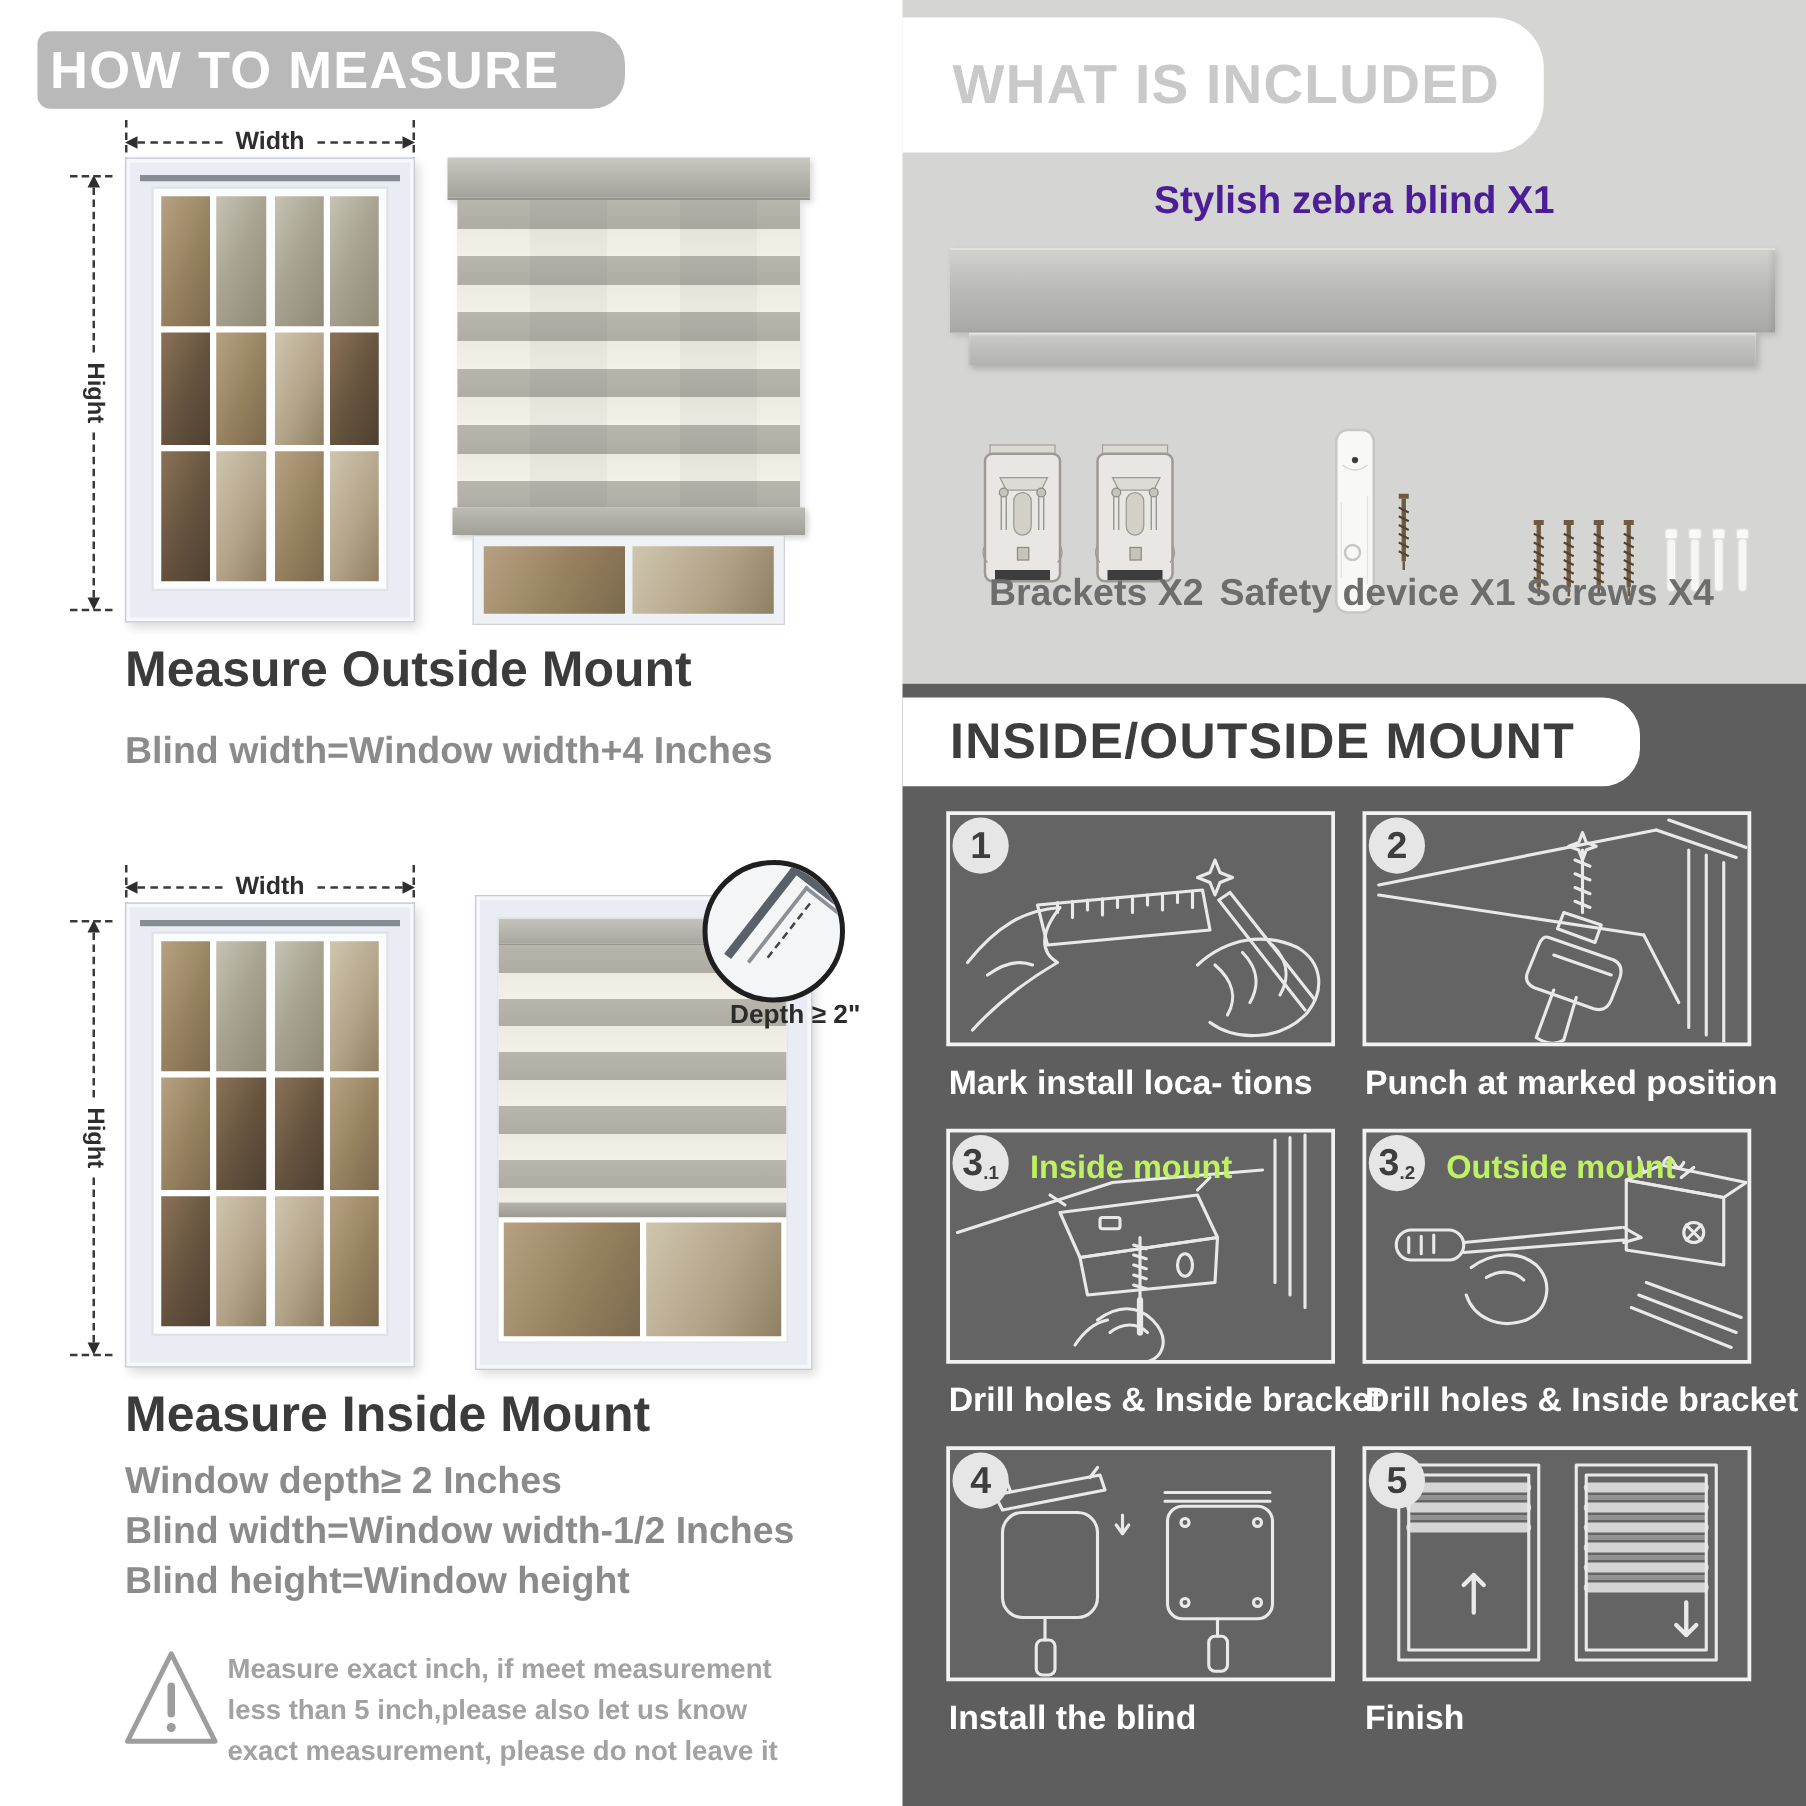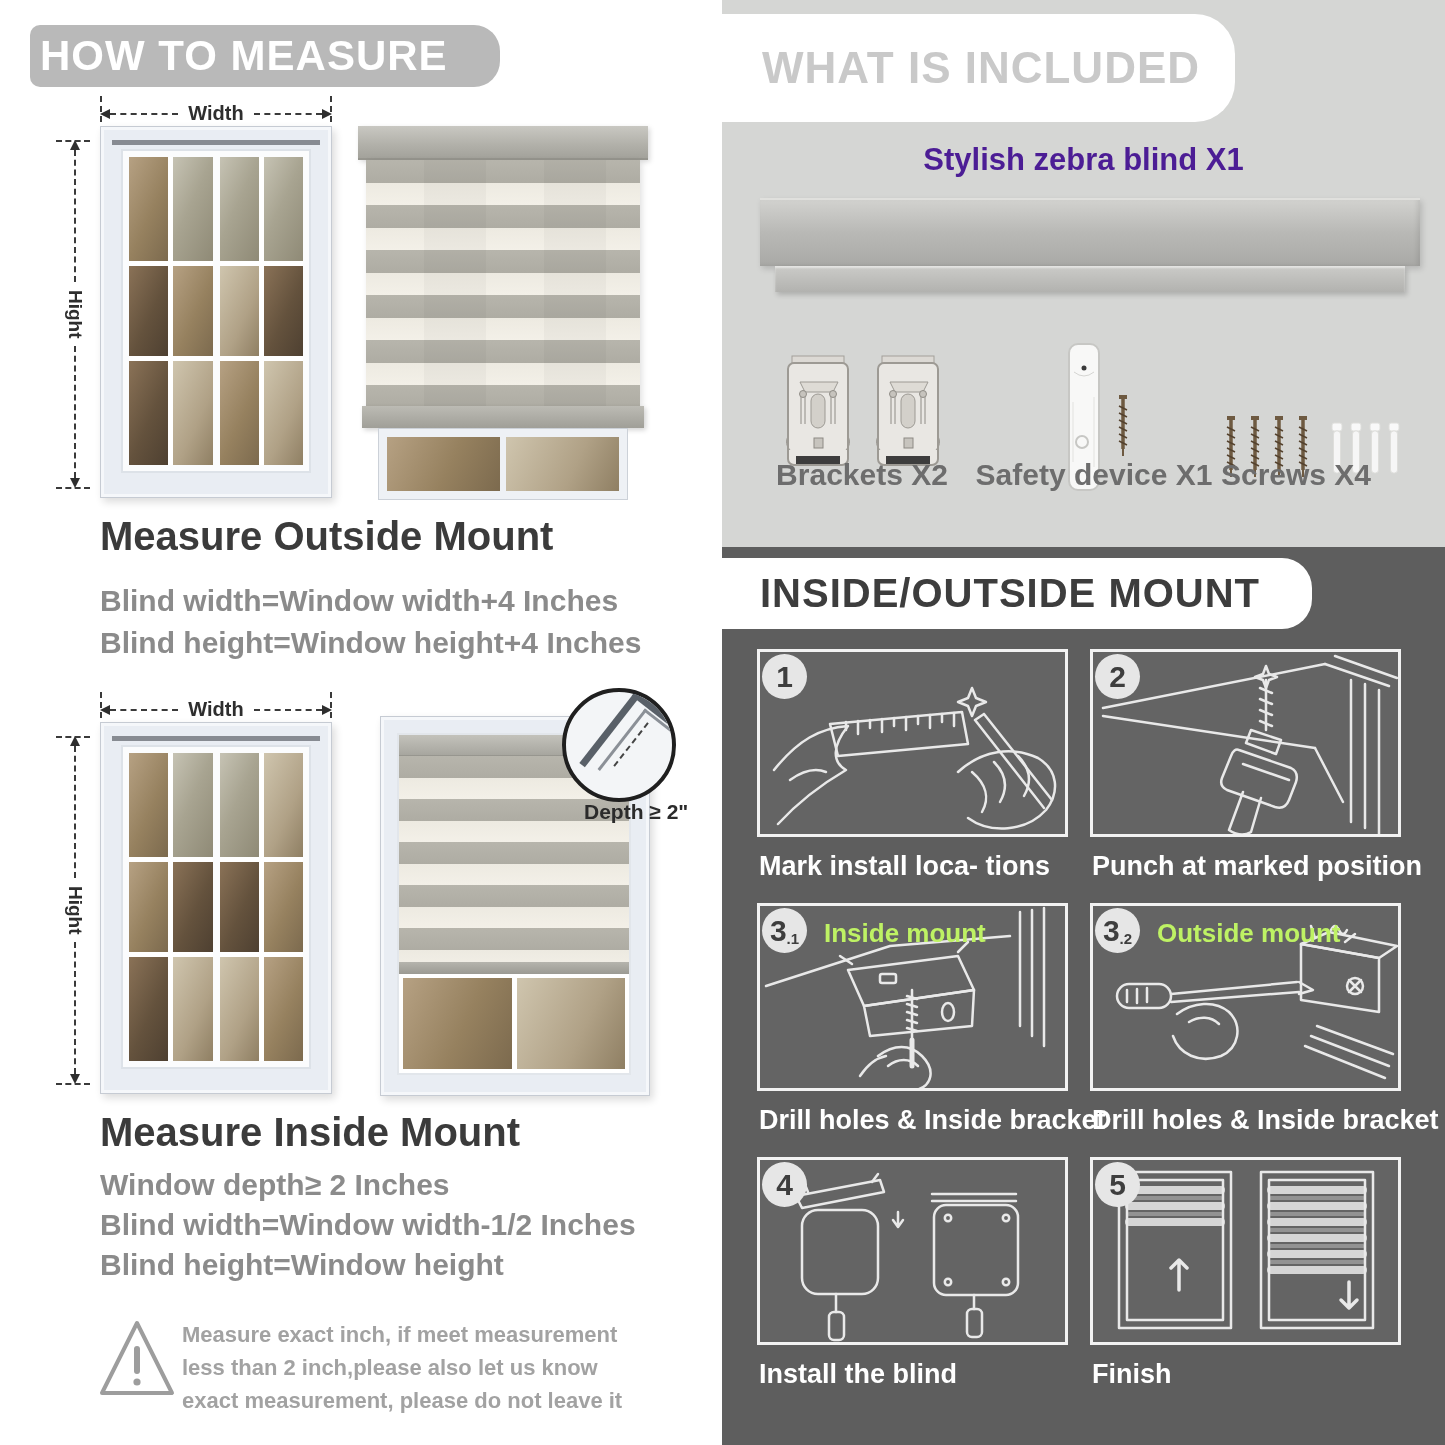--- a/index.html
+++ b/index.html
@@ -166,21 +166,20 @@
     <div class="shade"></div>
     <div class="botrail"></div>
     <div class="winpeek">
       <div class="pB"></div>
       <div class="pD"></div>
     </div>
   </div>
 
   <div class="heading" style="left:100px;top:514px;">Measure Outside Mount</div>
   <div class="formula" style="left:100px;top:584px;">Blind width=Window width+4 Inches</div>
-  <div class="formula" style="left:100px;top:626px;">Blind height=Window height+4 Inches</div>
 
   <div class="dimh" style="left:100px;top:698px;width:232px;">
     <span class="ah-l"></span>
     <span class="ln"></span>
     <span class="lbl">Width</span>
     <span class="ln"></span>
     <span class="ah-r"></span>
   </div>
   <div class="vg" style="left:100px;top:692px;"></div>
   <div class="vg" style="left:330px;top:692px;"></div>
@@ -239,21 +238,21 @@
   <div class="heading" style="left:100px;top:1110px;">Measure Inside Mount</div>
   <div class="formula" style="left:100px;top:1168px;">Window depth≥ 2 Inches</div>
   <div class="formula" style="left:100px;top:1208px;">Blind width=Window width-1/2 Inches</div>
   <div class="formula" style="left:100px;top:1248px;">Blind height=Window height</div>
 
   <svg class="abs" style="left:96px;top:1315px;" width="82" height="86" viewBox="0 0 82 86">
     <path d="M41 8 L76 78 L6 78 Z" fill="none" stroke="#9d9d9d" stroke-width="4" stroke-linejoin="round"></path>
     <path d="M41 34 V56" stroke="#9d9d9d" stroke-width="6" stroke-linecap="round"></path>
     <circle cx="41" cy="67" r="3.6" fill="#9d9d9d"></circle>
   </svg>
-  <div class="warn-text">Measure exact inch, if meet measurement less than 2 inch,please also let us know exact measurement, please do not leave it</div>
+  <div class="warn-text">Measure exact inch, if meet measurement less than 5 inch,please also let us know exact measurement, please do not leave it</div>
 
   <div class="included-block">
     <svg width="0" height="0">
       <defs>
         <g id="scr">
           <path d="M5 4 h8" stroke="#6e5a41" stroke-width="4" fill="none"></path>
           <path d="M9 6 V56" stroke="#6e5a41" stroke-width="3.5" fill="none"></path>
           <path d="M5 13 l8 4 M5 20 l8 4 M5 27 l8 4 M5 34 l8 4 M5 41 l8 4 M5 48 l8 4" stroke="#55432f" stroke-width="1.6" fill="none"></path>
           <path d="M9 56 l0 7" stroke="#6e5a41" stroke-width="2" fill="none"></path>
         </g>
@@ -318,21 +317,21 @@
         <use href="#scr" x="48"></use>
         <use href="#scr" x="72"></use>
     </svg>
     <svg class="cmp" style="left:608px;top:420px;" width="80" height="58" viewBox="0 0 80 56">
       <use href="#anch" x="0"></use>
         <use href="#anch" x="19"></use>
         <use href="#anch" x="38"></use>
         <use href="#anch" x="57"></use>
     </svg>
 
-    <div class="item-label" style="left:140px;">Brackets X2</div>
+    <div class="item-label" style="left:155px;">Brackets X2</div>
     <div class="item-label" style="left:372px;">Safety device X1</div>
     <div class="item-label" style="left:574px;">Screws X4</div>
   </div>
 
   <div class="mount-block">
     <div class="band-mount">INSIDE/OUTSIDE MOUNT</div>
 
     <div class="step" style="left:35px;top:102px;">
       <div class="panel">
         <div class="badge">

